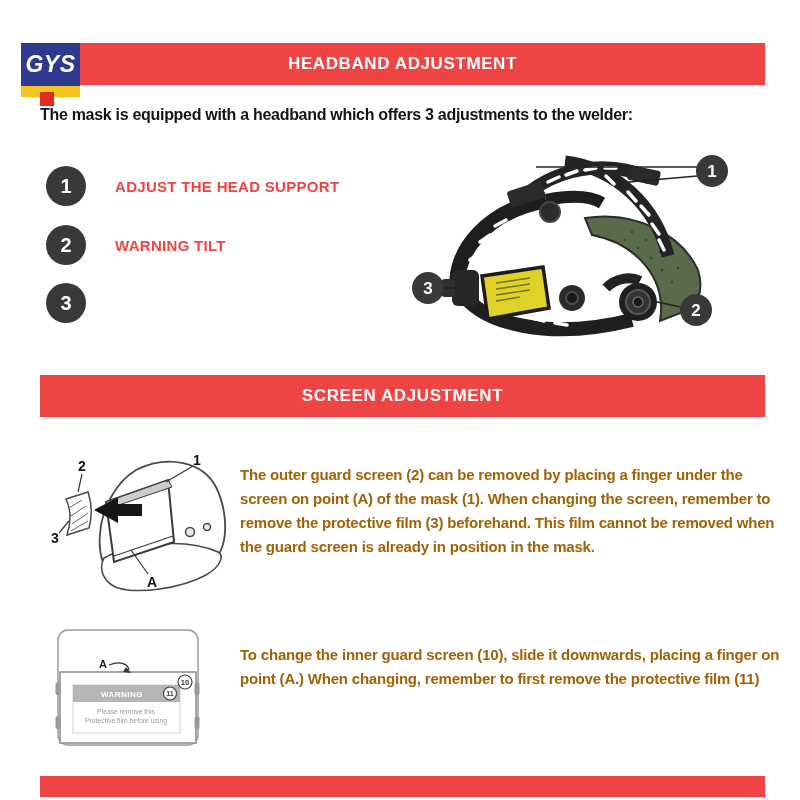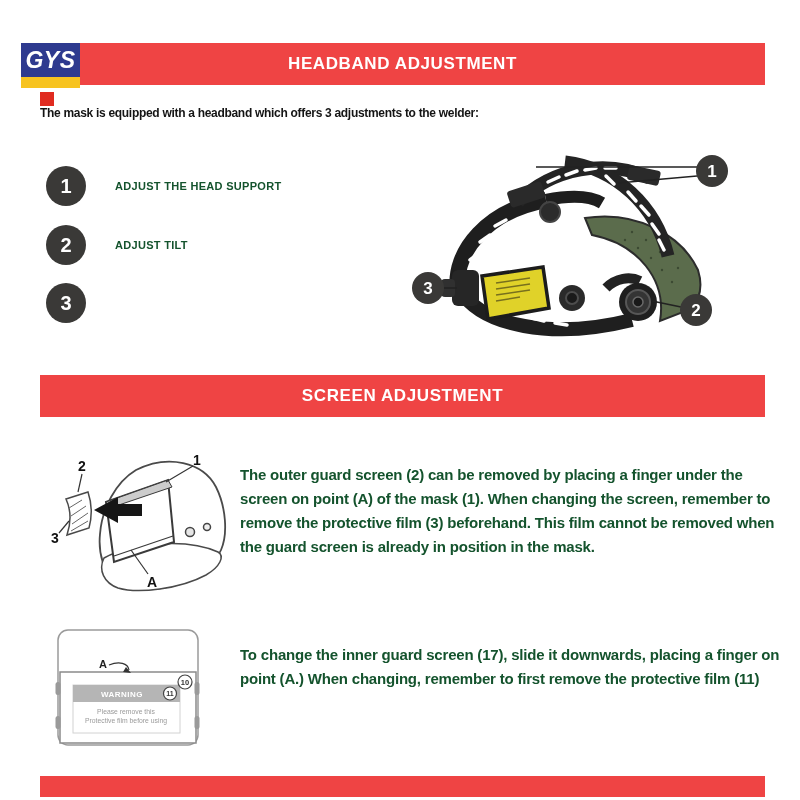--- a/index.html
+++ b/index.html
@@ -9,40 +9,40 @@
   }
   .bar{
     position:absolute;left:40px;width:725px;height:42px;background:#ef4444;
     display:flex;align-items:center;justify-content:center;
   }
   .bar-title{
     color:#ffffff;font-weight:700;font-size:17px;letter-spacing:.6px;
   }
   .logo{position:absolute;left:21px;top:43px;width:59px;height:42px;}
   .logo-blue{
-    width:100%;height:34px;background:#2e3a8f;display:flex;align-items:center;justify-content:center;
+    width:100%;height:43px;background:#2e3a8f;display:flex;align-items:center;justify-content:center;
   }
   .logo-blue span{
     color:#fff;font-weight:700;font-style:italic;font-size:23px;letter-spacing:.5px;line-height:1;
   }
   .logo-yellow{width:100%;height:11px;background:#f7c320;}
   .logo-red{position:absolute;left:40px;top:92px;width:14px;height:14px;background:#e02b20;}
   .intro{
-    position:absolute;left:40px;top:106px;font-size:12px;font-weight:700;
+    position:absolute;left:40px;top:106px;font-size:16px;font-weight:700;
     letter-spacing:-0.3px;white-space:nowrap;color:#141414;
   }
   .step{position:absolute;left:46px;display:flex;align-items:center;gap:29px;}
   .step-badge{
     width:40px;height:40px;border-radius:50%;background:#3a3937;color:#fff;
     display:flex;align-items:center;justify-content:center;font-size:20px;font-weight:700;flex:0 0 auto;
   }
-  .step-label{font-size:11px;font-weight:700;letter-spacing:.3px;color:#14532d;}
+  .step-label{font-size:15px;font-weight:700;letter-spacing:.3px;color:#ef4444;}
   .para{
     position:absolute;left:240px;width:540px;font-size:15px;font-weight:700;
-    letter-spacing:-0.2px;line-height:24px;color:#14532d;
+    letter-spacing:-0.2px;line-height:24px;color:#a16207;
   }
   svg text{font-family:"Liberation Sans",sans-serif;}
   .diagram{position:absolute;}
 </style>
 </head>
 <body>
 
 <div class="page">
 
   <div class="bar" style="top:43px;">
@@ -57,21 +57,21 @@
   <div class="logo-red"></div>
 
   <div class="intro">The mask is equipped with a headband which offers 3 adjustments to the welder:</div>
 
   <div class="step" style="top:166px;">
     <div class="step-badge">1</div>
     <div class="step-label">ADJUST THE HEAD SUPPORT</div>
   </div>
   <div class="step" style="top:225px;">
     <div class="step-badge">2</div>
-    <div class="step-label">ADJUST TILT</div>
+    <div class="step-label">WARNING TILT</div>
   </div>
   <div class="step" style="top:283px;">
     <div class="step-badge">3</div>
   </div>
 
   <svg class="diagram" style="left:400px;top:140px;" width="385" height="210" viewBox="0 0 385 210">
 
     <path d="M185,78 C238,70 282,96 298,130 C303,146 300,159 291,169 L260,181 C267,140 238,104 192,95 Z" fill="#5b6c4c" stroke="#2c2c2c" stroke-width="2"></path>
     <g fill="#3c4a33">
       <circle cx="225" cy="100" r="1.2"></circle>
@@ -210,17 +210,17 @@
     <circle cx="120" cy="68.5" r="6.5" fill="#fff" stroke="#444" stroke-width="1.2"></circle>
     <text x="120" y="68.5" dy="0.36em" text-anchor="middle" fill="#333" font-size="7" font-weight="700">11</text>
     <circle cx="135" cy="57" r="7" fill="#fff" stroke="#444" stroke-width="1.2"></circle>
     <text x="135" y="57" dy="0.36em" text-anchor="middle" fill="#333" font-size="7.5" font-weight="700">10</text>
     <g fill="#9a9a9a" font-size="6.8" text-anchor="middle">
       <text x="76" y="89">Please remove this</text>
       <text x="76" y="98">Protective film before using</text>
     </g>
   </svg>
 
-  <div class="para" style="top:643px;">To change the inner guard screen (17), slide it downwards, placing a finger on point (A.) When changing, remember to first remove the protective film (11)</div>
+  <div class="para" style="top:643px;">To change the inner guard screen (10), slide it downwards, placing a finger on point (A.) When changing, remember to first remove the protective film (11)</div>
 
   <div class="bar" style="top:776px;height:21px;"></div>
 
 </div>
 
 </body></html>

